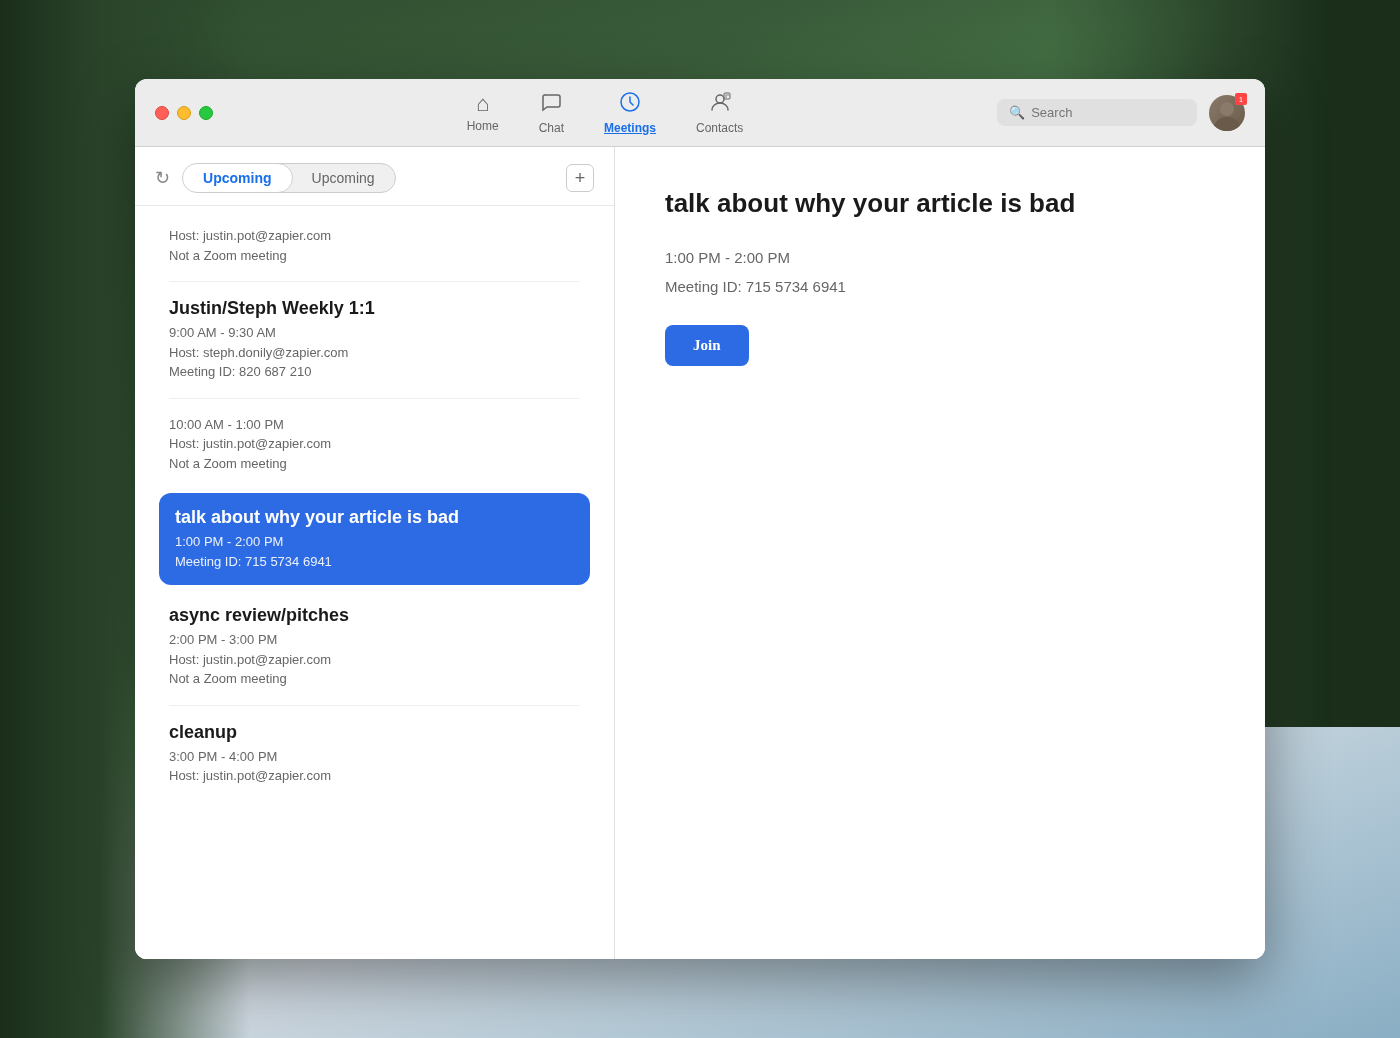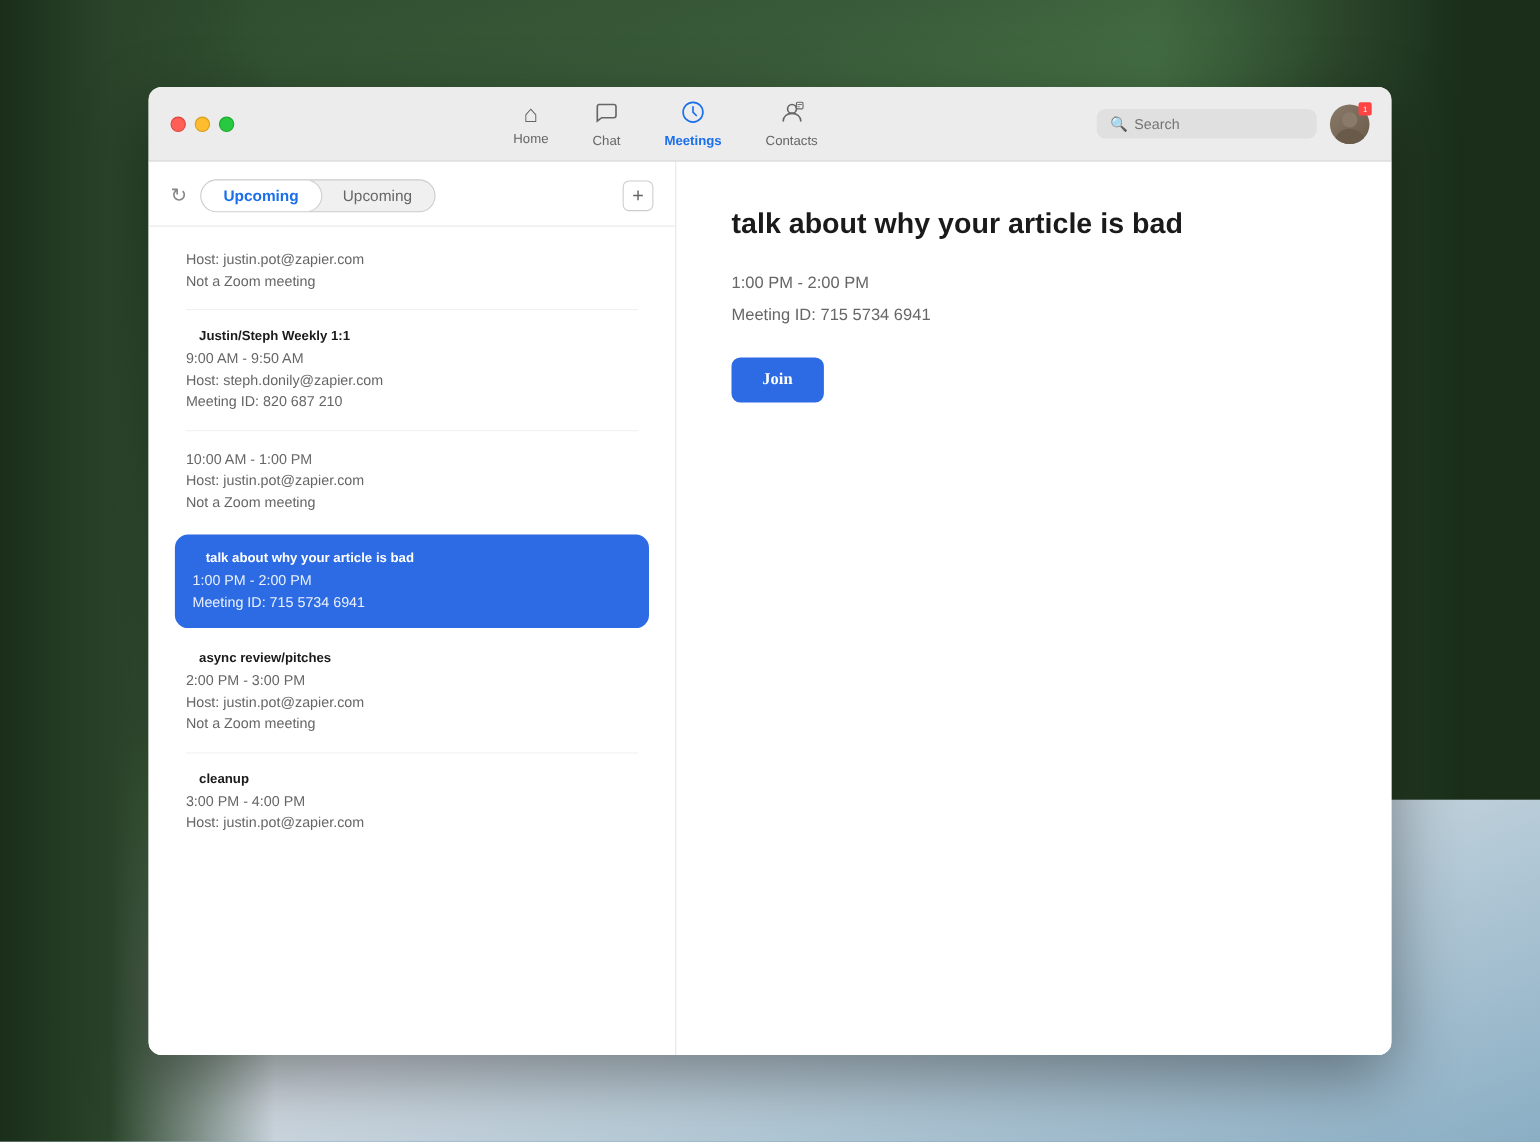--- a/index.html
+++ b/index.html
@@ -251,25 +251,24 @@
     }
 
     .meeting-item.selected {
       background: #2d6be4;
       border-radius: 12px;
       margin: 0 10px;
       padding: 14px 16px;
     }
 
     .meeting-title {
-      font-size: 12px;
+      font-size: 18px;
       font-weight: 700;
       color: #1a1a1a;
       margin-bottom: 4px;
-      margin-left: 12px;
     }
 
     .meeting-item.selected .meeting-title {
       color: white;
       font-weight: 700;
     }
 
     .meeting-detail {
       font-size: 13px;
       color: #666;
@@ -373,21 +372,21 @@
         </span>
         <span>Chat</span>
       </div>
       <div class="nav-tab active">
         <span class="tab-icon">
           <svg width="22" height="22" viewBox="0 0 22 22" fill="none">
             <circle cx="11" cy="11" r="9" stroke="#1a6feb" stroke-width="1.5" fill="none"></circle>
             <path d="M11 6v5l3 3" stroke="#1a6feb" stroke-width="1.5" stroke-linecap="round"></path>
           </svg>
         </span>
-        <span style="color:#1a6feb; font-weight:600;">Meetings</span>
+        <span style="color:#1a6feb; font-weight:600;text-decoration:underline;">Meetings</span>
       </div>
       <div class="nav-tab">
         <span class="tab-icon">
           <svg width="22" height="22" viewBox="0 0 22 22" fill="none">
             <circle cx="11" cy="8" r="4" stroke="#666" stroke-width="1.5" fill="none"></circle>
             <path d="M3 19c0-4 3.6-7 8-7s8 3 8 7" stroke="#666" stroke-width="1.5" stroke-linecap="round" fill="none"></path>
             <rect x="15" y="2" width="6" height="6" rx="1" stroke="#666" stroke-width="1" fill="none"></rect>
             <path d="M16 4h4M16 6h2" stroke="#666" stroke-width="0.8"></path>
           </svg>
         </span>
@@ -432,21 +431,21 @@
 
         <div class="meeting-item-plain">
           <div class="meeting-detail">Host: justin.pot@zapier.com</div>
           <div class="meeting-detail">Not a Zoom meeting</div>
         </div>
 
         <div class="divider-item"></div>
 
         <div class="meeting-item">
           <div class="meeting-title">Justin/Steph Weekly 1:1</div>
-          <div class="meeting-detail">9:00 AM - 9:50 AM</div>
+          <div class="meeting-detail">9:00 AM - 9:30 AM</div>
           <div class="meeting-detail">Host: steph.donily@zapier.com</div>
           <div class="meeting-detail">Meeting ID: 820 687 210</div>
         </div>
 
         <div class="divider-item"></div>
 
         <div class="meeting-item">
           <div class="meeting-detail">10:00 AM - 1:00 PM</div>
           <div class="meeting-detail">Host: justin.pot@zapier.com</div>
           <div class="meeting-detail">Not a Zoom meeting</div>

